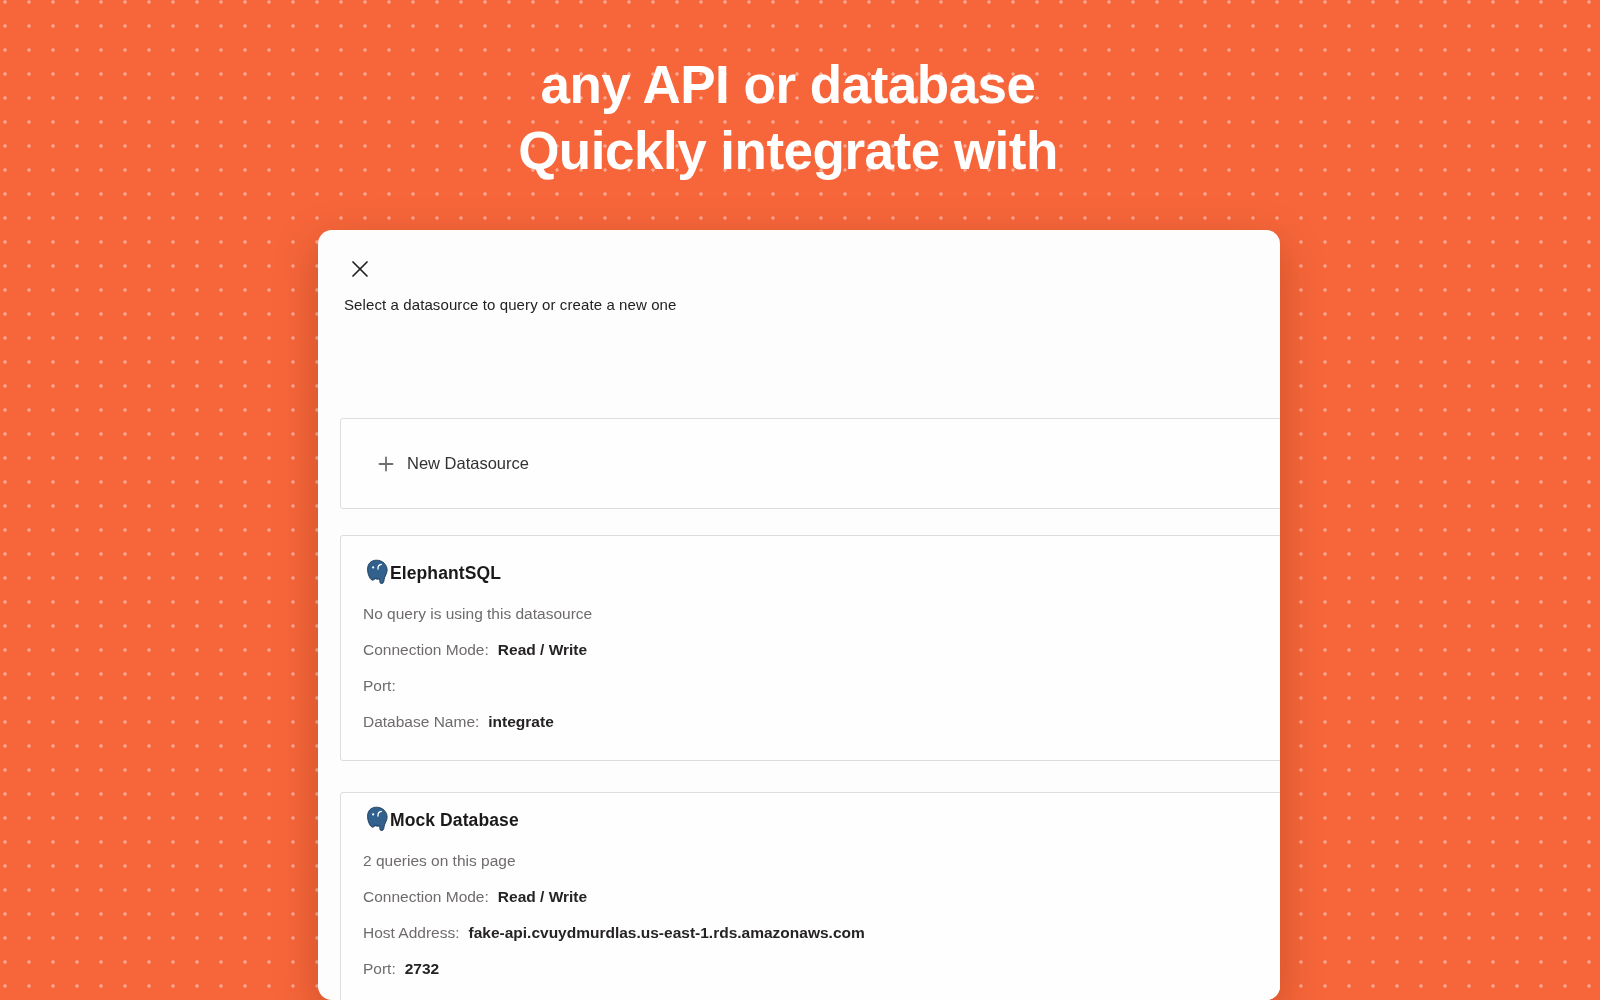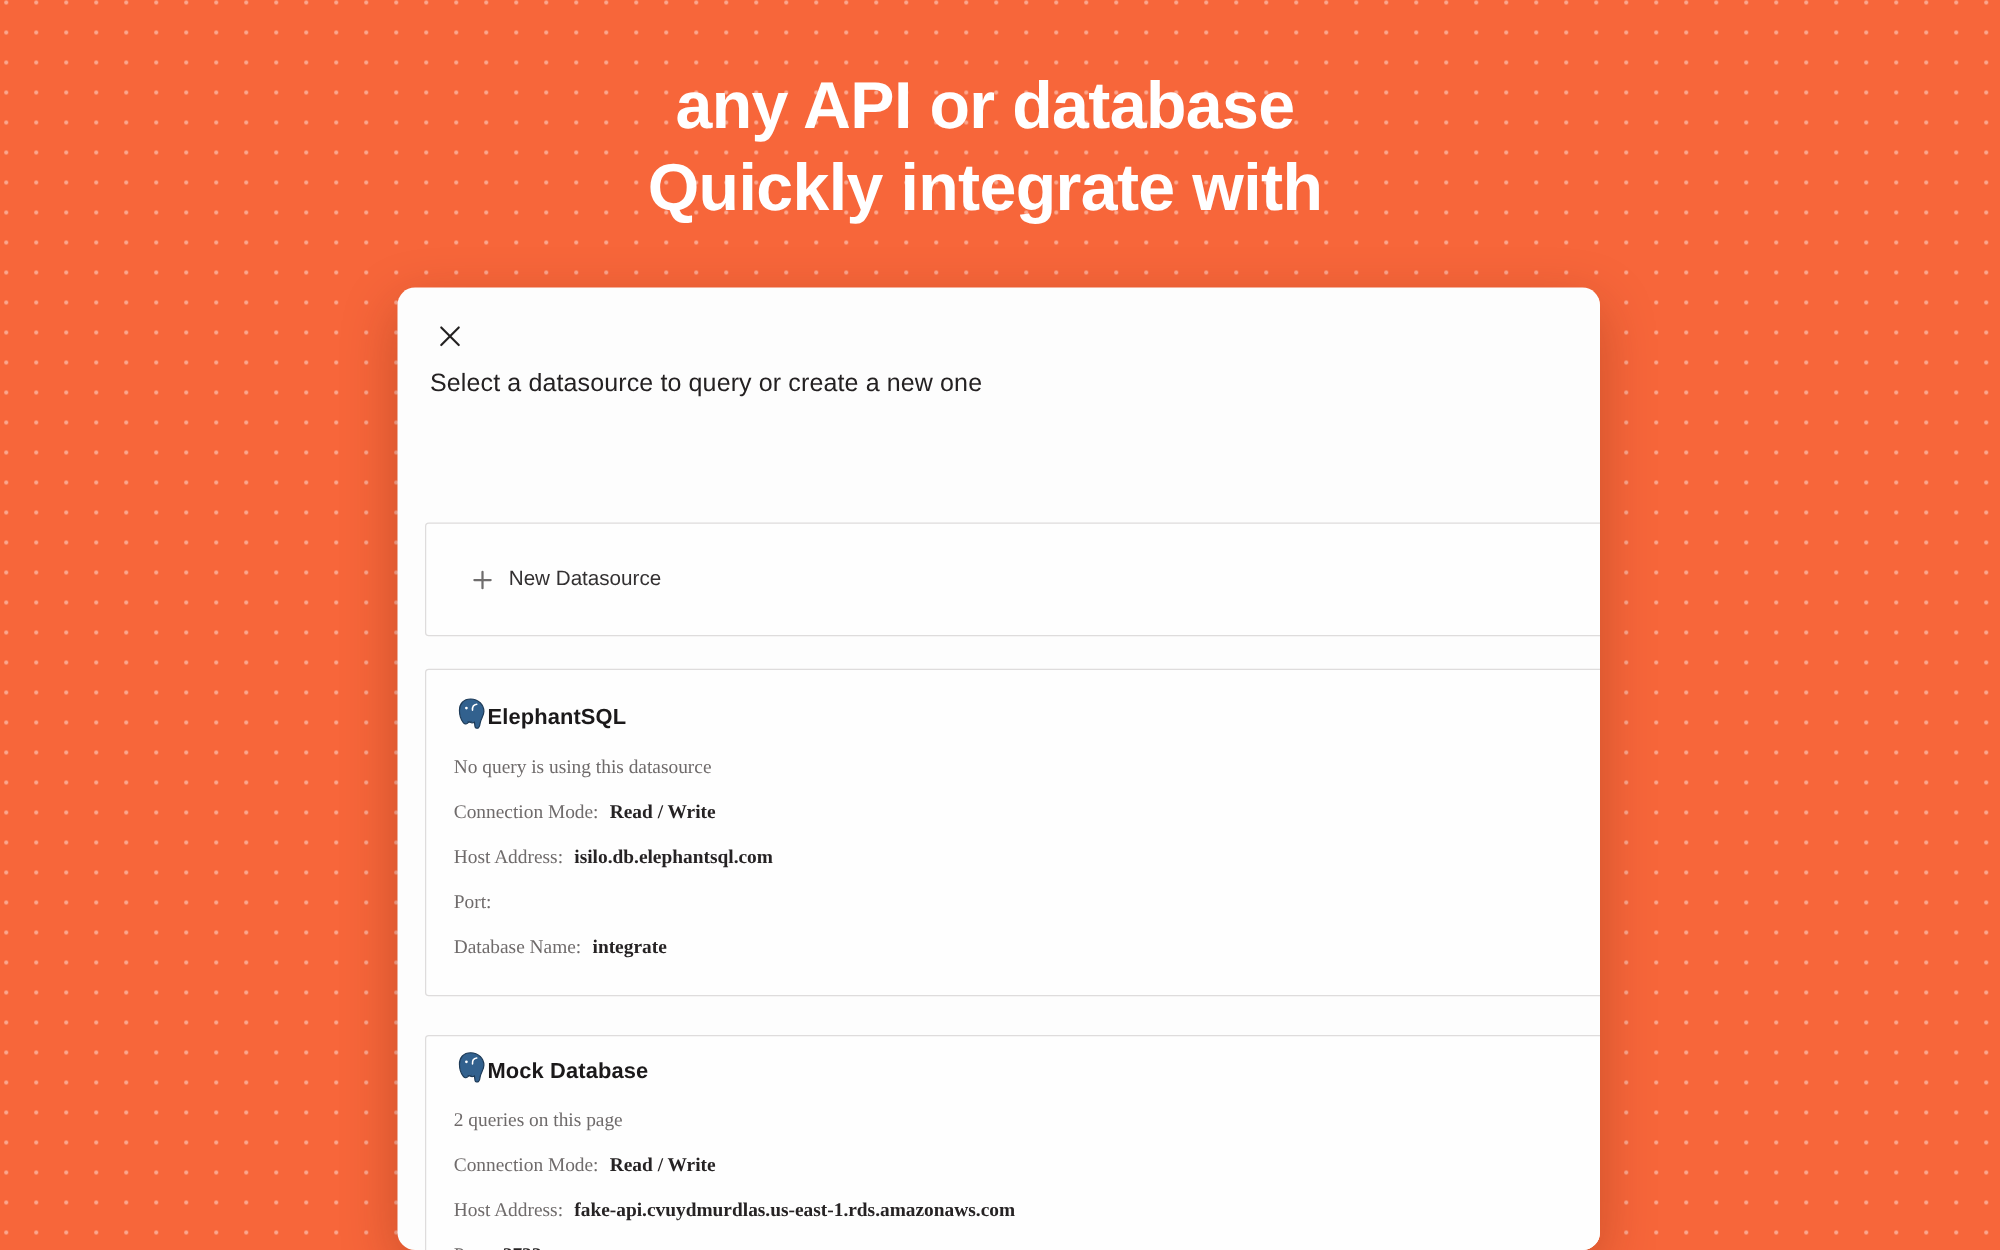--- a/index.html
+++ b/index.html
@@ -29,21 +29,21 @@
     box-shadow:0 14px 44px rgba(90,25,0,0.28);
     overflow:hidden;
   }
   .close-btn {
     position:absolute; top:26px; left:29px; width:26px; height:26px;
     background:none; border:none; cursor:pointer; padding:4px;
   }
   .close-btn svg { display:block; }
   .modal-title {
     position:absolute; top:66px; left:26px;
-    font-size:20px; color:#242122; letter-spacing:0.1px;
+    font-size:15px; color:#242122; letter-spacing:0.1px;
   }
   .boxes {
     position:absolute; top:140px; left:22px; right:-3px;
     display:flex; flex-direction:column;
   }
 
   
   .new-ds {
     height:91px; margin-bottom:26px;
     background:#FEFEFE; border:1px solid #DEDCDC; border-radius:3px;
@@ -55,21 +55,21 @@
   .new-ds-label { font-size:16.5px; font-weight:500; color:#333132; }
 
   
   .card {
     background:#FEFEFE; border:1px solid #DEDCDC; border-radius:3px;
     padding:22px 22px 28px 22px; margin-bottom:31px; cursor:pointer;
   }
   .card.card-compact { padding-top:12px; }
   .title-row { display:flex; align-items:center; gap:0; height:30px; }
   .ds-name { font-size:17.5px; font-weight:600; color:#1B191A; letter-spacing:0.1px; }
-  .usage-row, .meta-row { margin-top:15px; line-height:21px; font-size:15.5px;font-family:Liberation Serif, serif; }
+  .usage-row, .meta-row { margin-top:15px; line-height:21px; font-size:15.5px; }
   .usage-row { color:#6F6B6B; }
   .meta-label { color:#6F6B6B; }
   .meta-value { color:#262324; font-weight:600; margin-left:9px; }
   .meta-row.clipped-row { margin-top:28px; }
   .pg-icon { flex:0 0 auto; display:block; }
 </style>
 </head>
 <body>
 
 <div class="hero">
@@ -111,23 +111,20 @@
         </svg>
       </span>
       <span class="ds-name">ElephantSQL</span>
     </div>
     <div class="usage-row">No query is using this datasource</div>
 
   <div class="meta-row">
       <span class="meta-label">Connection Mode:</span><span class="meta-value">Read / Write</span>
     </div>
         <div class="meta-row">
-      <span class="meta-label">Host Address:</span><span class="meta-value">isilo.db.elephantsql.com</span>
-    </div>
-        <div class="meta-row">
       <span class="meta-label">Port:</span>
     </div>
         <div class="meta-row">
       <span class="meta-label">Database Name:</span><span class="meta-value">integrate</span>
     </div>
       </div>
 
   <div class="card card-compact">
     <div class="title-row">
       <span class="pg-icon">

